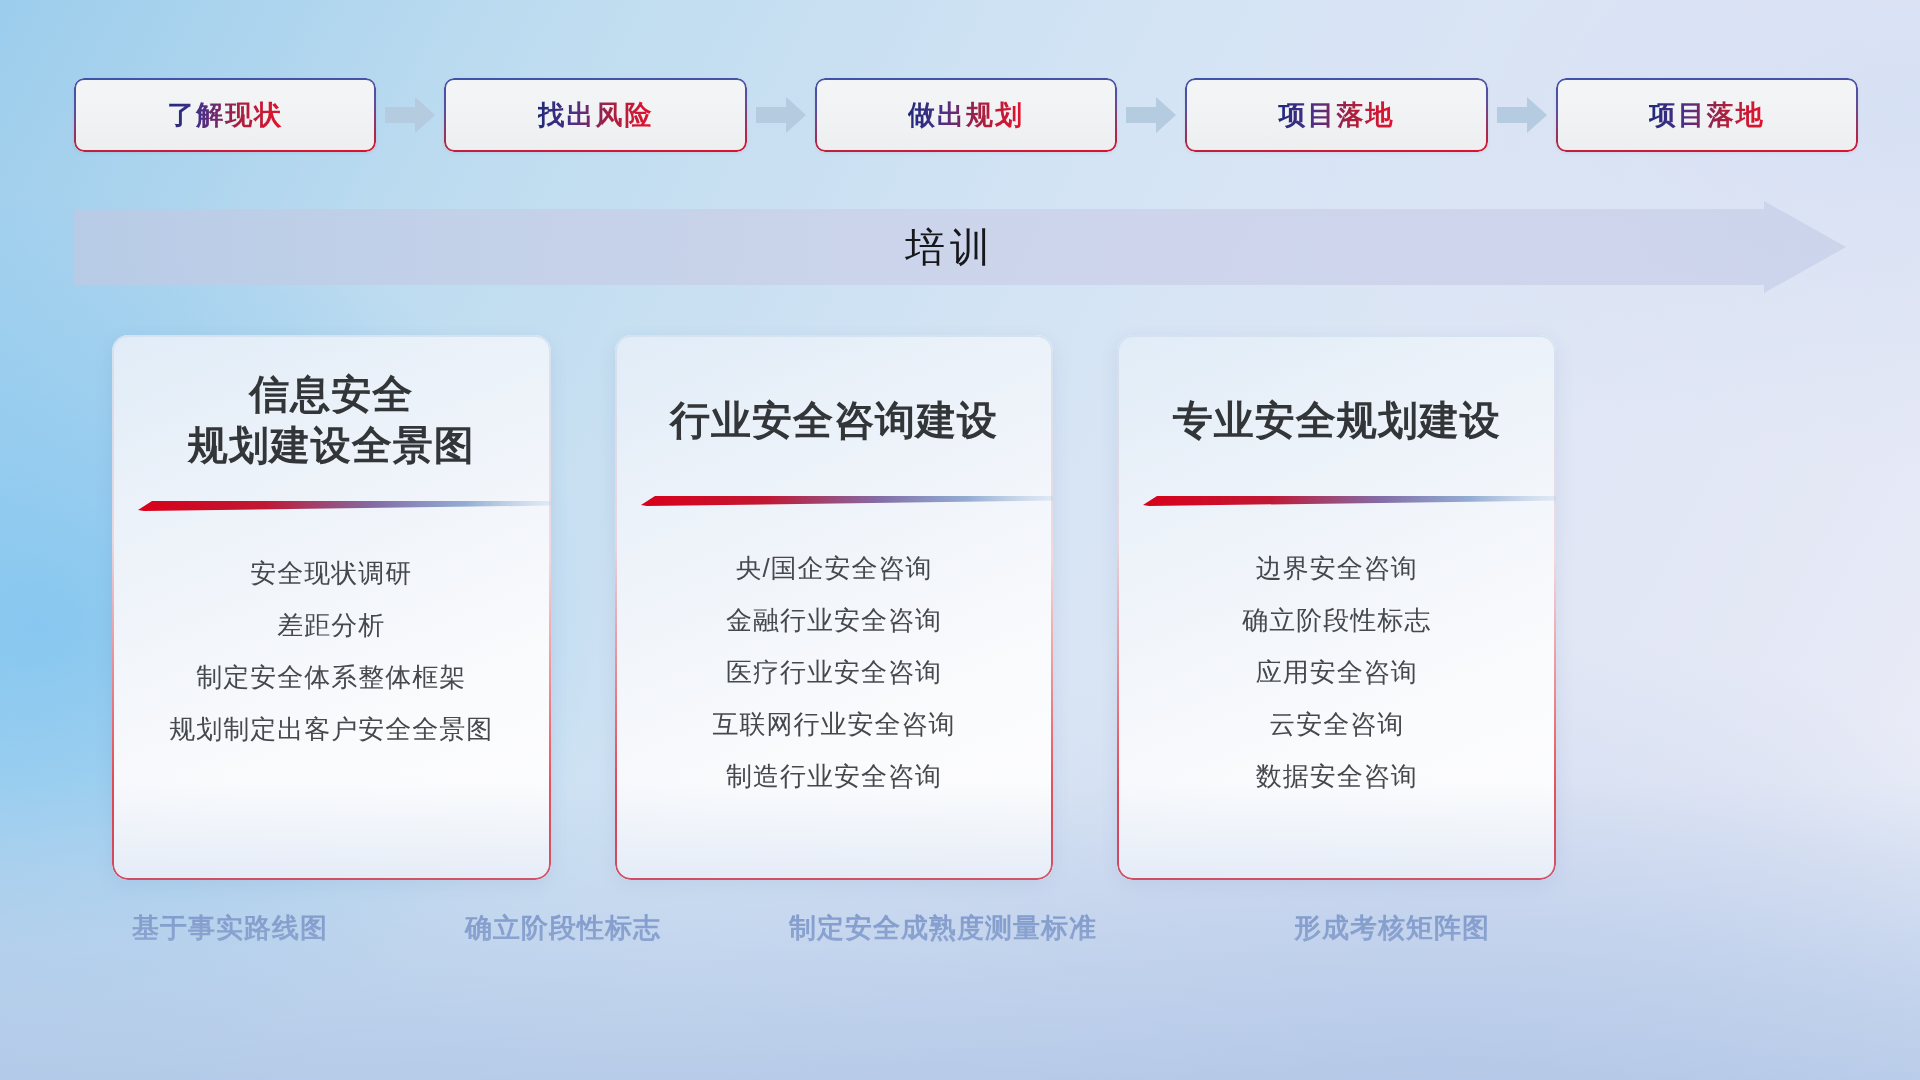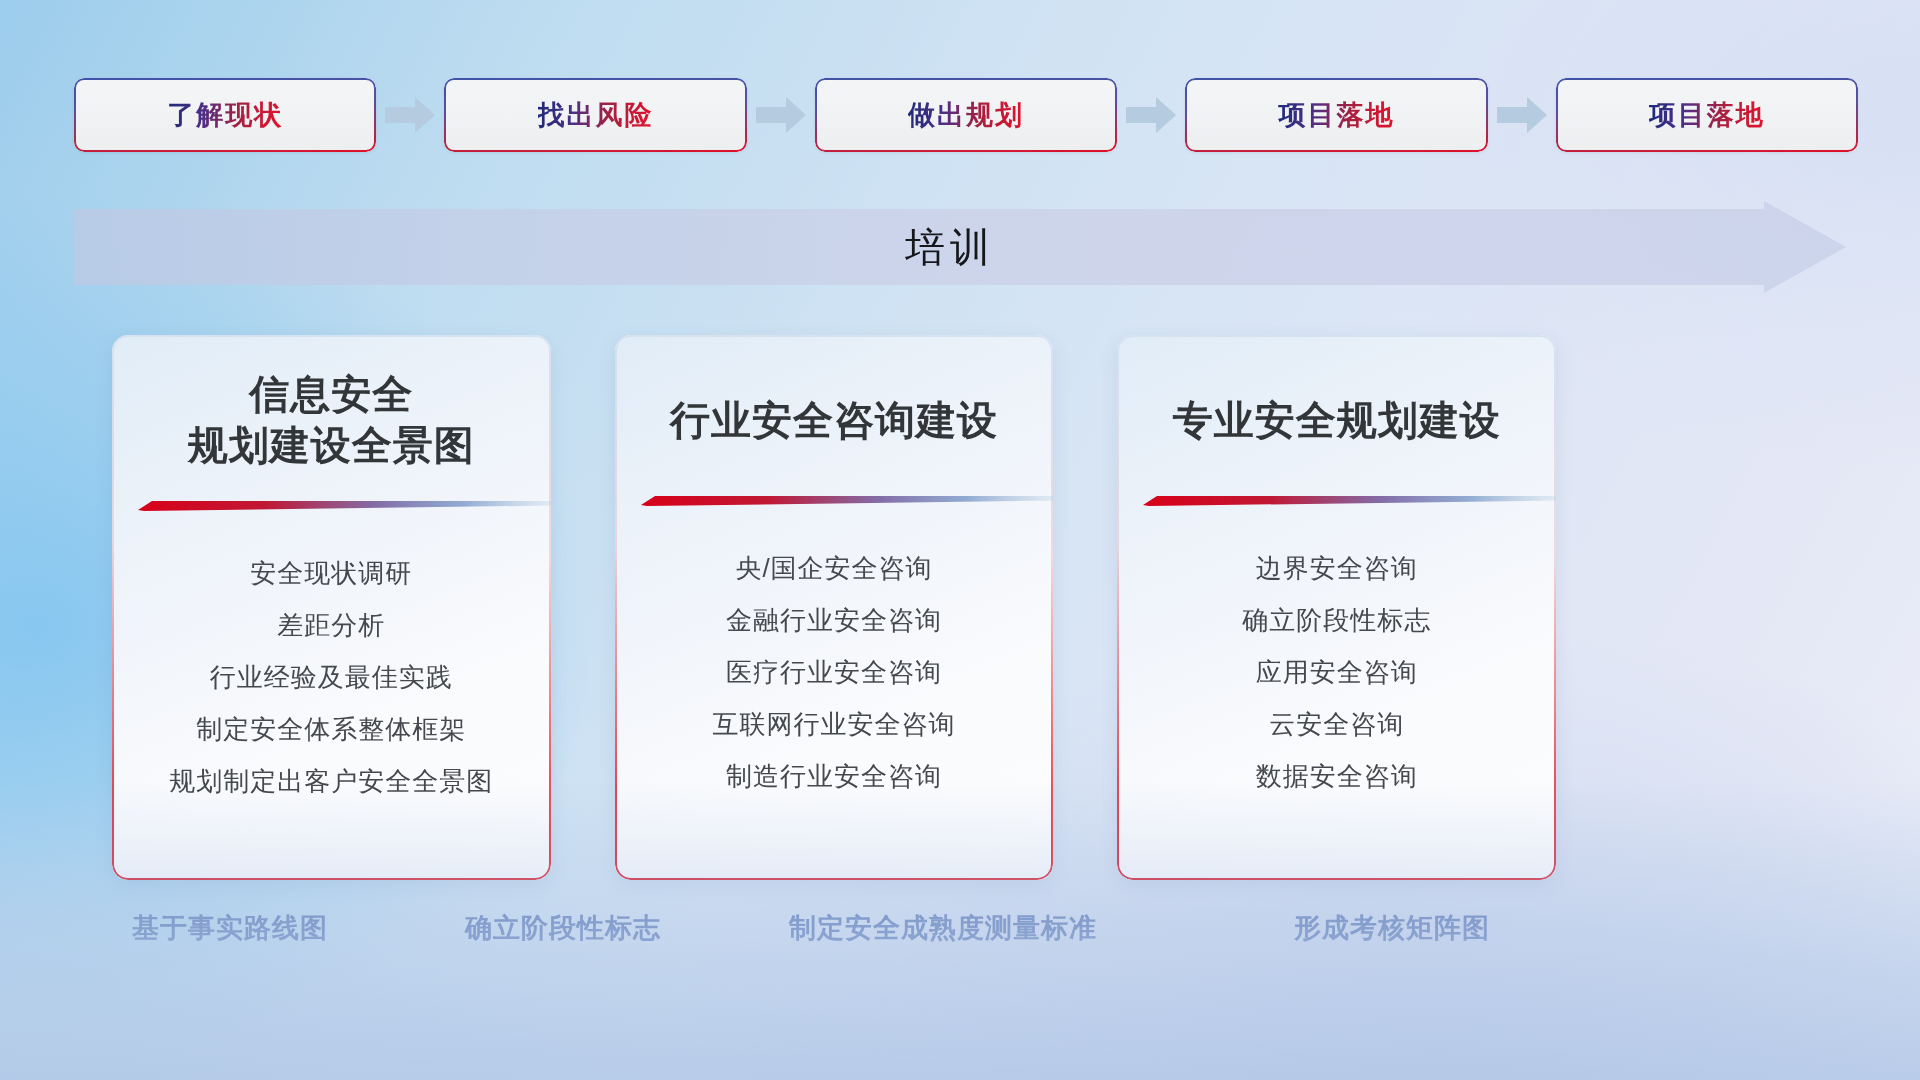--- a/index.html
+++ b/index.html
@@ -286,21 +286,20 @@
               <stop offset="0.88" stop-color="#aec6de" stop-opacity="0.38"></stop>
               <stop offset="1" stop-color="#cfdde9" stop-opacity="0.05"></stop>
             </linearGradient>
           </defs>
           <path d="M0 13 L14 4 L455 4 L455 8 L6 14 Z" fill="url(#divGrad1)"></path>
         </svg>
       </div>
       <ul class="card-list">
         <li>安全现状调研</li>
         <li>差距分析</li>
-        <li>行业经验及最佳实践</li>
         <li>制定安全体系整体框架</li>
         <li>规划制定出客户安全全景图</li>
       </ul>
     </div>
 
     <div class="card">
       <div class="card-title" style="margin-top:26px;">行业安全咨询建设</div>
       <div class="card-divider" style="margin-top:46px;">
         <svg width="100%" height="16" viewBox="0 0 455 16" preserveAspectRatio="none">
           <defs>

